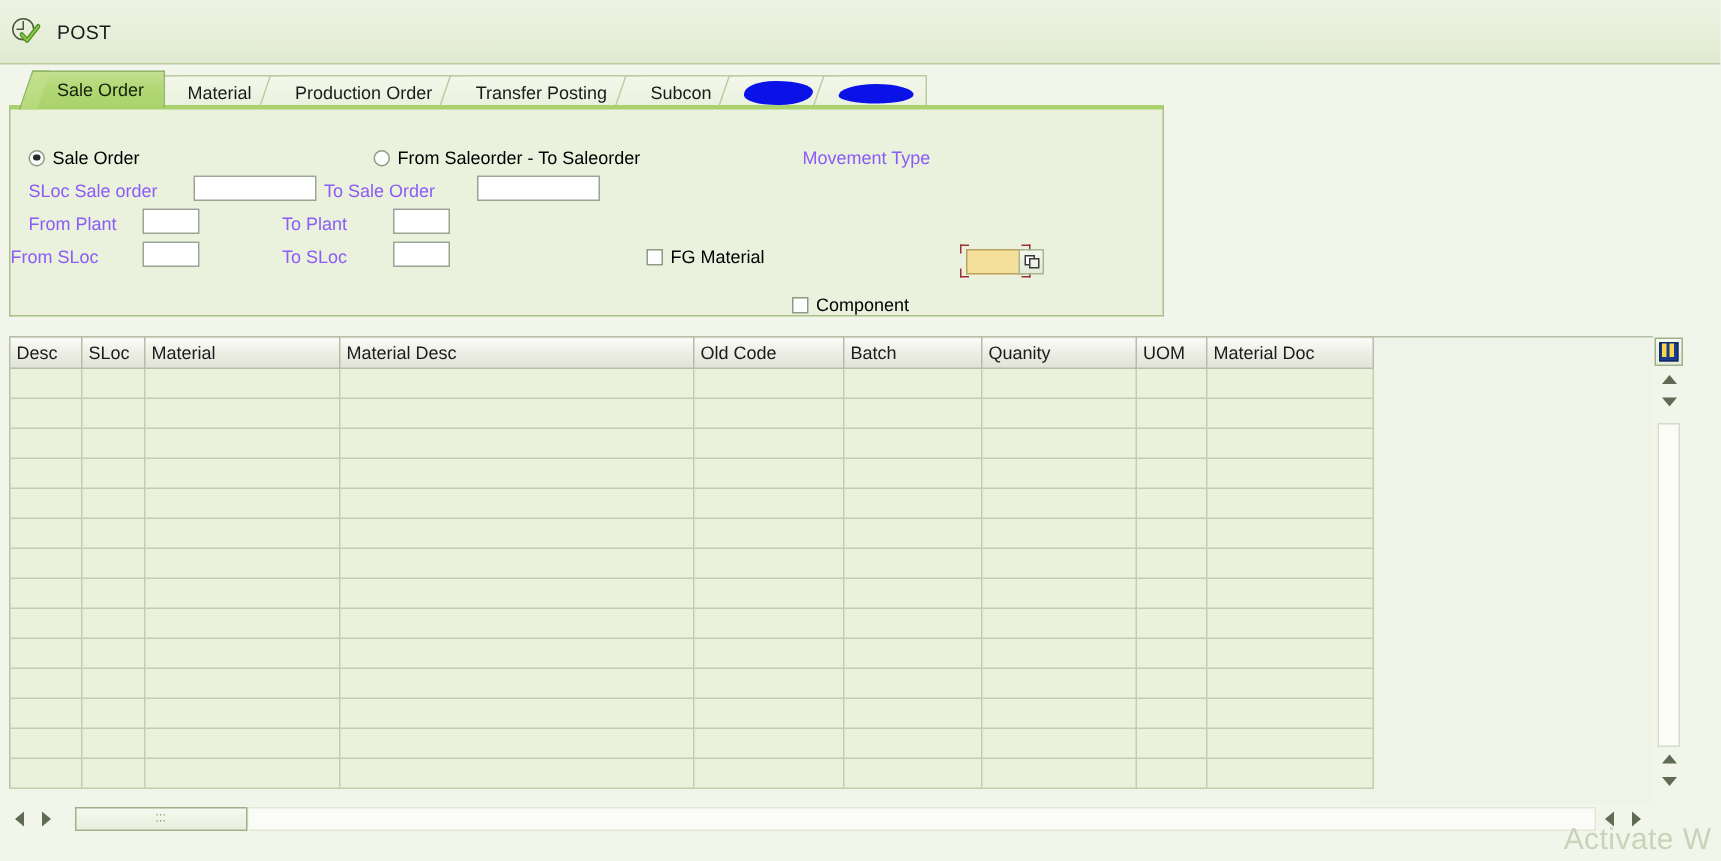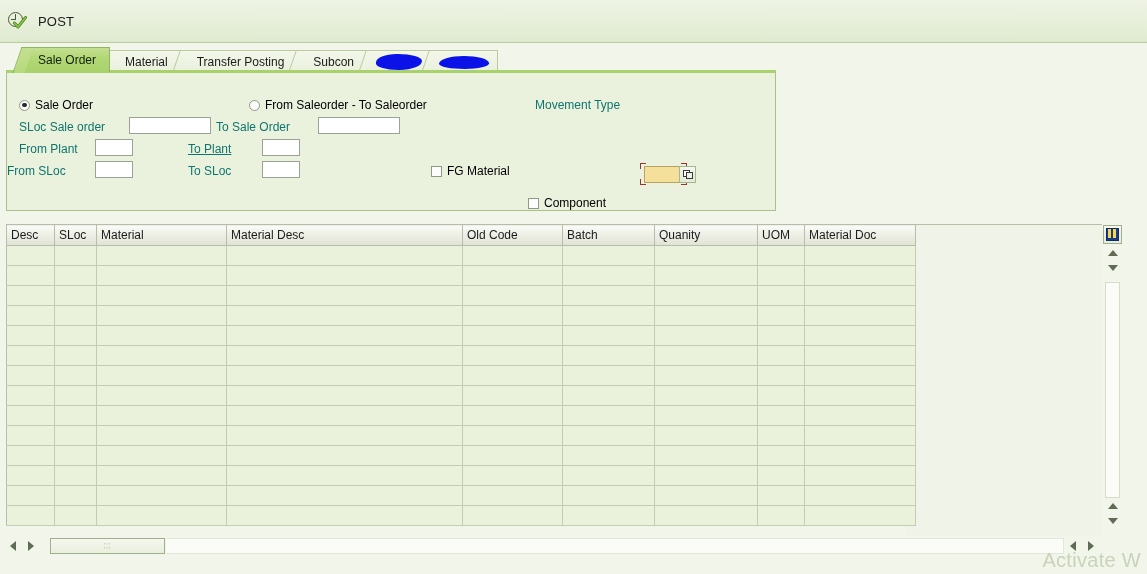--- a/index.html
+++ b/index.html
@@ -159,21 +159,21 @@
   }
   .panel-inner {
     position: relative;
     width: 100%;
     height: 100%;
   }
 
   .lbl {
     position: absolute;
     font-size: 12px;
-    color: #0f766e;
+    color: #8b5cf6;
     white-space: nowrap;
     line-height: 14px;
   }
 
   
   .radio-row {
     position: absolute;
     display: flex;
     align-items: center;
     white-space: nowrap;
@@ -486,20 +486,23 @@
 
 <div class="tabstrip">
   <div class="tabs-inner">
     <div class="tab active">
       <span>Sale Order</span>
     </div>
     <div class="tab">
       <span>Material</span>
     </div>
     <div class="tab">
+      <span>Production Order</span>
+    </div>
+    <div class="tab">
       <span>Transfer Posting</span>
     </div>
     <div class="tab">
       <span>Subcon</span>
     </div>
     <div class="tab tab-redacted">
       <span class="blob"></span>
     </div>
     <div class="tab tab-redacted">
       <span class="blob b2"></span>
@@ -519,21 +522,21 @@
       <span>From Saleorder - To Saleorder</span>
     </div>
 
     <span class="lbl" style="left:12px; top:47px;">SLoc Sale order</span>
     <input class="inp" style="left: 122px; top: 44px; width: 82px;" value="">
     <span class="lbl" style="left:209px; top:47px;">To Sale Order</span>
     <input class="inp" style="left: 311px; top: 44px; width: 82px;" value="">
 
     <span class="lbl" style="left:12px; top:69px;">From Plant</span>
     <input class="inp" style="left: 88px; top: 66px; width: 38px;" value="">
-    <span class="lbl" style="left:181px; top:69px;text-decoration:underline;">To Plant</span>
+    <span class="lbl" style="left:181px; top:69px;">To Plant</span>
     <input class="inp" style="left: 255px; top: 66px; width: 38px;" value="">
 
     <span class="lbl" style="left:0; top:91px;">From SLoc</span>
     <input class="inp" style="left: 88px; top: 88px; width: 38px;" value="">
     <span class="lbl" style="left:181px; top:91px;">To SLoc</span>
     <input class="inp" style="left: 255px; top: 88px; width: 38px;" value="">
 
     <span class="lbl" style="left:528px; top:25px;">Movement Type</span>
     <div class="mt-wrap">
       <span class="mt-corner c-tl"></span>

